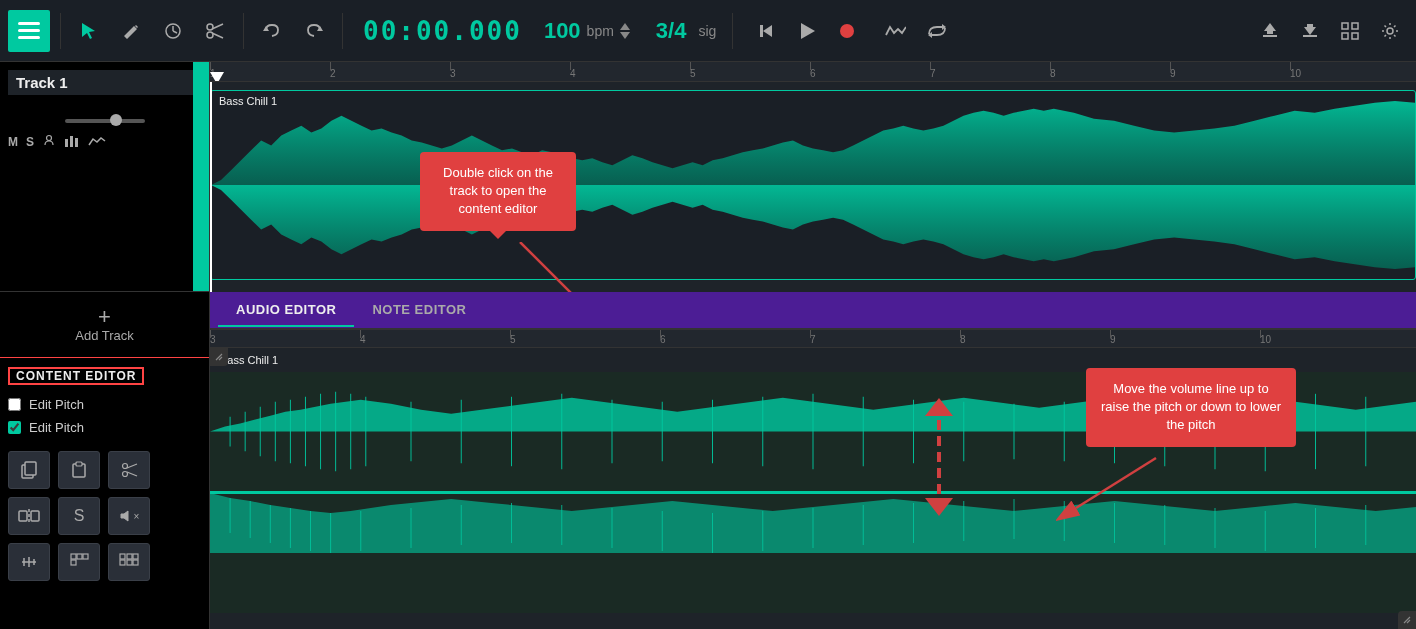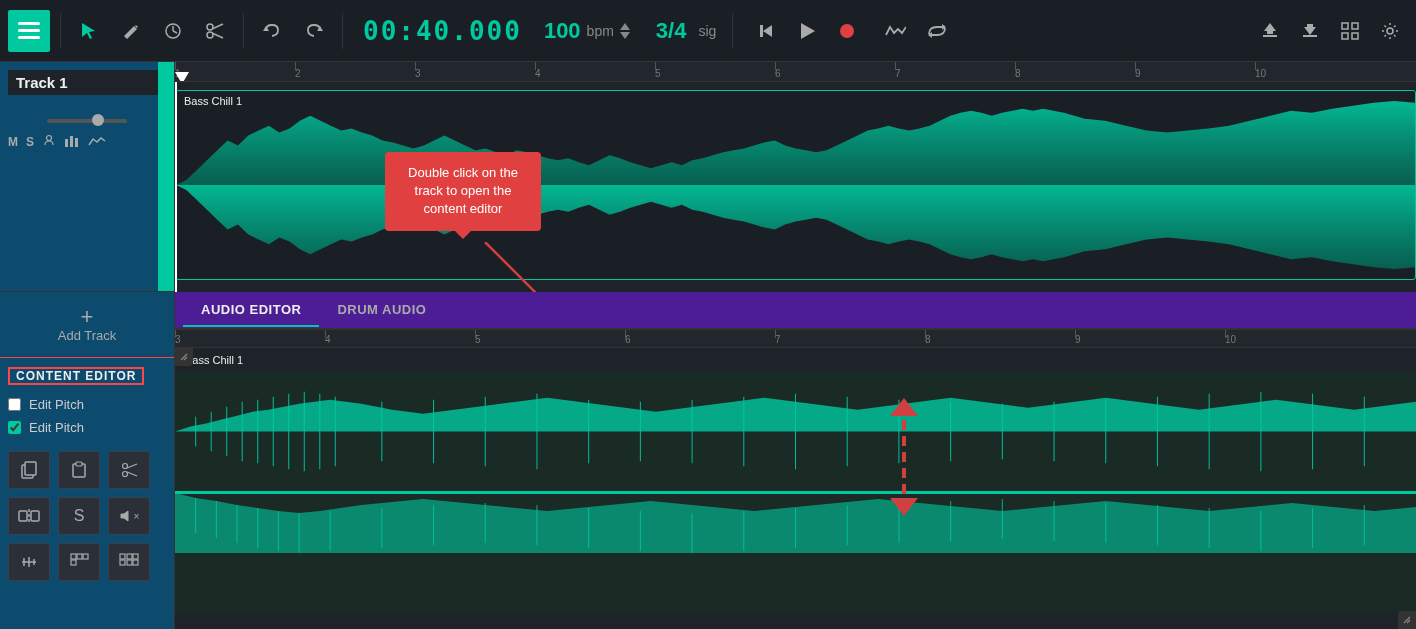--- a/index.html
+++ b/index.html
@@ -51,22 +51,22 @@
     .right-tools { margin-left: auto; display: flex; gap: 4px; align-items: center; }
 
     
     #main {
       display: flex;
       height: calc(629px - 62px);
     }
 
     
     #left-panel {
-      width: 175px;
-      background: #0c4a6e;
+      width: 210px;
+      background: #000000;
       border-right: 1px solid #333;
       display: flex;
       flex-direction: column;
     }
     #track-controls {
       height: 230px;
       border-bottom: 1px solid #333;
       padding: 8px;
       position: relative;
     }
@@ -340,21 +340,21 @@
         <polygon points="4,4 1,9 7,9" fill="currentColor"></polygon>
       </svg>
   </button>
   <button class="toolbar-btn">
     <svg width="20" height="18" viewBox="0 0 20 18">
         <path d="M16 8 Q16 3 10 3 Q4 3 4 8 Q4 13 10 14" stroke="currentColor" stroke-width="1.8" fill="none"></path>
         <polygon points="16,4 19,9 13,9" fill="currentColor"></polygon>
       </svg>
   </button>
   <div class="toolbar-divider"></div>
-  <span class="transport-time">00:40.000</span>
+  <span class="transport-time">00:00.000</span>
   <div style="display:flex;align-items:center;gap:4px;margin:0 6px;">
     <span class="transport-bpm">100</span>
     <span class="transport-bpm-label">bpm</span>
     <div class="bpm-arrows">
       <div class="bpm-arrow up"></div>
       <div class="bpm-arrow down"></div>
     </div>
   </div>
   <div style="display:flex;align-items:center;gap:4px;margin:0 6px;">
     <span class="transport-sig">3/4</span>
@@ -638,21 +638,21 @@
           </marker>
         </defs>
         <line x1="80" y1="0" x2="160" y2="80" stroke="#d04040" stroke-width="2.5" marker-end="url(#arrowhead)"></line>
       </svg>
     </div>
 
     <div id="editor-bottom">
 
       <div id="editor-tabs">
         <div class="editor-tab active">AUDIO EDITOR</div>
-        <div class="editor-tab">DRUM AUDIO</div>
+        <div class="editor-tab">NOTE EDITOR</div>
       </div>
 
       <div id="editor-content">
 
         <div class="editor-ruler">
           <div class="ruler-mark" style="left:0px;">
               <span>3</span>
             </div>
           <div class="ruler-mark" style="left:150px;">
               <span>4</span>
@@ -790,19 +790,31 @@
             <div class="arrow-dashes">
               <div class="arrow-dash"></div>
               <div class="arrow-dash"></div>
               <div class="arrow-dash"></div>
               <div class="arrow-dash"></div>
               <div class="arrow-dash"></div>
             </div>
             <div class="arrow-down"></div>
           </div>
 
+          <div class="tooltip-box" style="top: 20px; right: 120px; width: 210px;">
+            <span>Move the  volume line up to raise the pitch or down to lower the pitch</span>
+            
+            <svg style="position:absolute;left:-30px;top:80px;width:120px;height:80px;pointer-events:none;" viewBox="0 0 120 80">
+              <defs>
+                <marker id="arrowhead2" markerWidth="10" markerHeight="7" refX="0" refY="3.5" orient="auto">
+                  <polygon points="0 0, 10 3.5, 0 7" fill="#d04040"></polygon>
+                </marker>
+              </defs>
+              <line x1="100" y1="10" x2="20" y2="60" stroke="#d04040" stroke-width="2.5" marker-end="url(#arrowhead2)"></line>
+            </svg>
+          </div>
 
         </div>
       </div>
     </div>
 
   </div>
 </div>
 
 </body></html>

